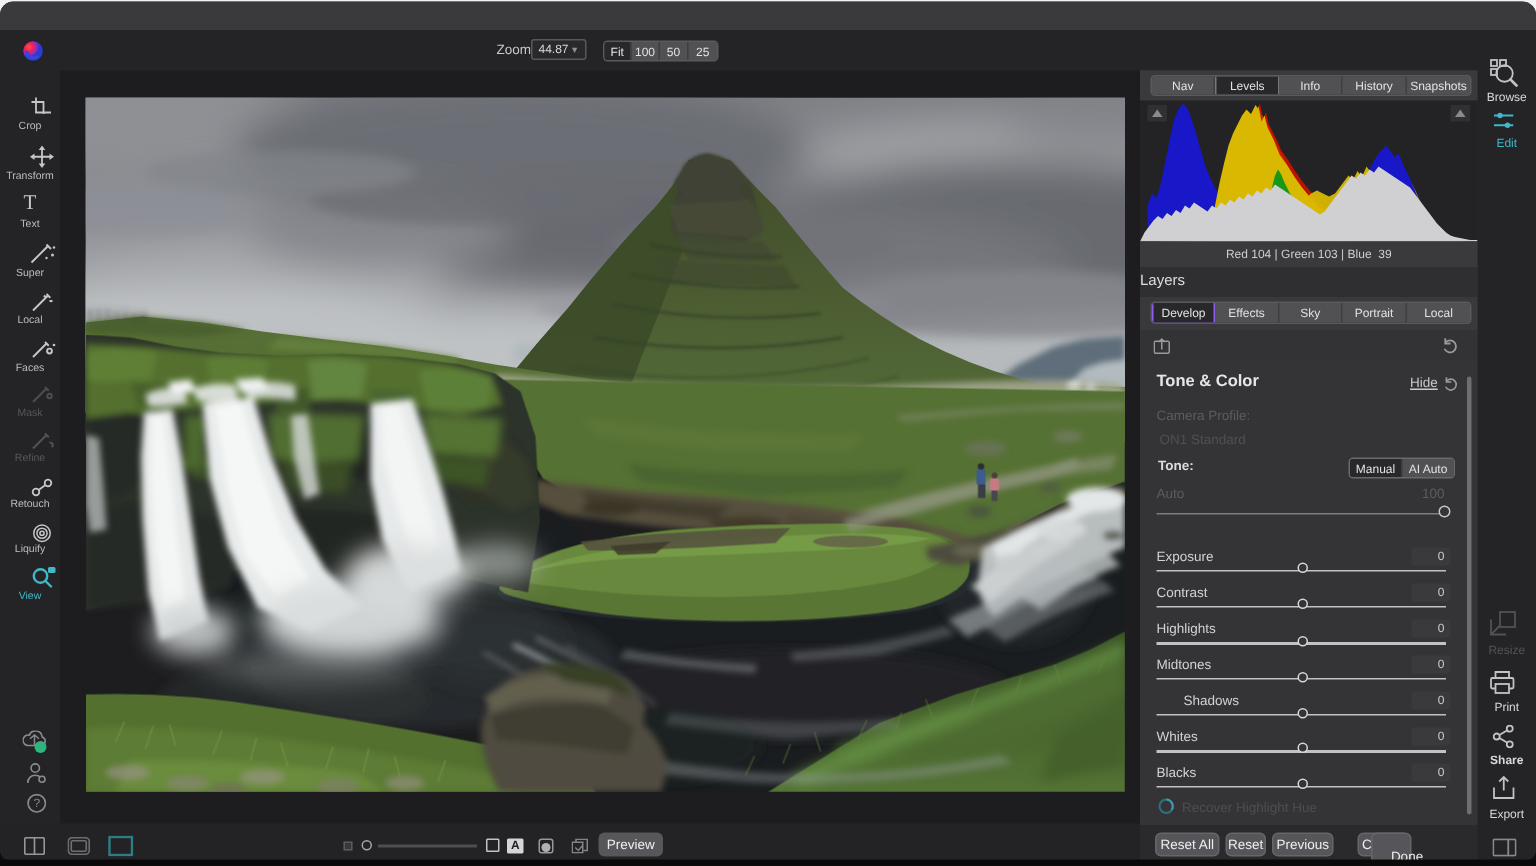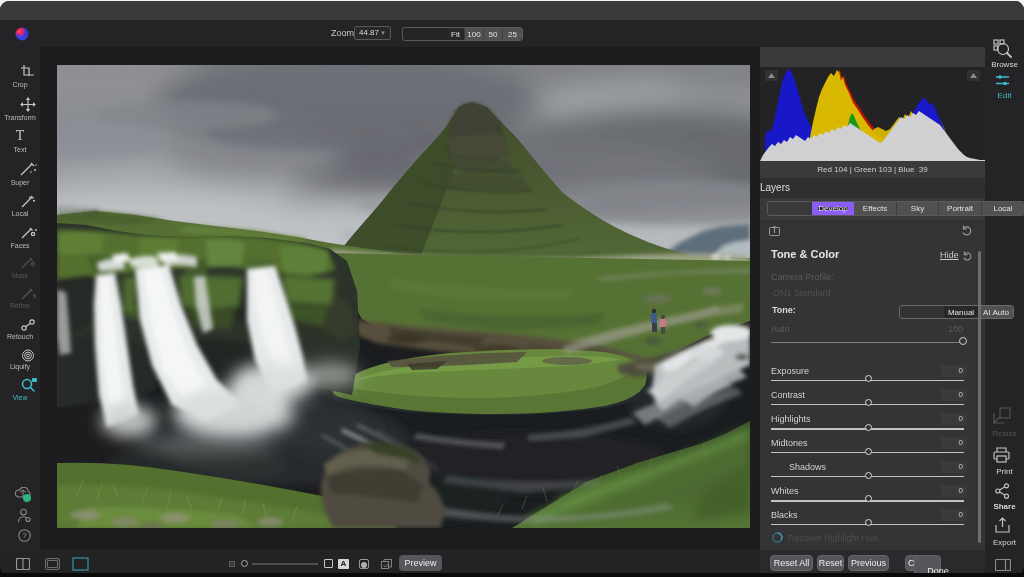--- a/index.html
+++ b/index.html
@@ -11,21 +11,21 @@
 #sidebar{position:absolute;left:0;top:46px;width:40px;height:502px;background:#242426;}
 #bottombar{position:absolute;left:0;top:548px;width:985px;height:26px;background:#232325;}
 #rpanel{position:absolute;left:760px;top:46px;width:225px;height:502px;background:#343436;}
 #farright{position:absolute;left:985px;top:46px;width:39px;height:531px;background:#242426;}
 #photo{position:absolute;left:57px;top:65px;width:693px;height:463px;}
 .lbl{position:absolute;width:40px;text-align:center;font-size:7px;color:#bcbcbe;}
 .lbl.dim{color:#58585a;}
 .lbl.teal{color:#3fb9c9;}
 .ticon{position:absolute;left:16px;width:24px;height:15px;text-align:center;}
 .zlabel{position:absolute;font-size:9px;color:#c8c8ca;}
-.seg{position:absolute;display:flex;border:1px solid #5a5a5c;border-radius:3px;overflow:hidden;padding-left:44px;}
+.seg{position:absolute;display:flex;border:1px solid #5a5a5c;border-radius:3px;overflow:hidden;}
 .seg div{display:flex;align-items:center;justify-content:center;font-size:8px;color:#e2e2e4;background:#515154;border-right:1px solid #3e3e40;}
 .seg div:last-child{border-right:none;}
 .seg div.act{background:#28282a;}
 .rtxt{font-size:9px;color:#d2d2d4;position:absolute;}
 .dimtxt{font-size:9px;color:#5c5c5e;position:absolute;}
 .btn{position:absolute;background:#56565a;border-radius:4px;color:#eeeeef;font-size:9px;display:flex;align-items:center;justify-content:center;border:1px solid #66666a;}
 .fr-lbl{position:absolute;left:985px;width:39px;text-align:center;font-size:8px;color:#d8d8da;}
 .fr-lbl.dim{color:#545456;}
 .fr-lbl.teal{color:#3fb9c9;}
 </style></head>
@@ -173,20 +173,27 @@
 <div class="zlabel" style="left:331px;top:27px;">Zoom</div>
 <div style="position:absolute;left:354px;top:25px;width:37px;height:14px;border:1px solid #58585a;border-radius:2px;background:#29292b;color:#d8d8da;font-size:8px;line-height:12px;padding-left:4px;">44.87 <span style="color:#909092;font-size:7px;">▾</span></div>
 <div class="seg" style="left:402px;top:26px;height:14px;">
 <div class="act" style="width:18px;">Fit</div>
       <div style="width:19px;">100</div>
       <div style="width:19px;">50</div>
       <div style="width:19px;">25</div>
 </div>
 
 <div style="position:absolute;left:760px;top:46px;width:225px;height:20px;background:#3a3a3c;"></div>
+<div class="seg" style="left:767px;top:49px;height:14px;">
+<div style="width:42px;">Nav</div>
+      <div class="act" style="width:43px;border:1px solid #77777a;margin:-1px 0;">Levels</div>
+      <div style="width:42px;">Info</div>
+      <div style="width:43px;">History</div>
+      <div style="width:42px;">Snapshots</div>
+</div>
 <div style="position:absolute;left:760px;top:66px;width:225px;height:94px;background:#232325;"></div>
 <svg style="position:absolute;left:760px;top:66px" width="225" height="94" viewBox="0 0 225 94">
 <g>
 <path d="M5,94 L5,70 8,62 11,65 14,55 17,40 20,25 23,12 26,5 29,2 32,6 35,14 38,24 41,35 44,45 47,52 50,58 53,63 56,67 60,72 66,78 74,84 82,88 100,91 225,94 Z" fill="#1818c8"></path>
 <path d="M48,94 L50,70 53,55 56,42 59,30 62,22 65,16 68,10 71,6 74,9 77,3 80,7 83,13 86,18 89,25 92,31 95,37 98,42 101,47 104,52 107,57 110,62 113,66 116,69 119,72 122,75 125,77 128,80 131,82 137,85 143,88 149,90 160,92 170,93 225,94 0,94 Z" fill="#d8b800"></path>
 <path d="M70,94 L72,20 74,6 76,2 78,12 80,8 82,16 84,20 86,24 88,28 90,33 95,40 100,48 105,55 110,61 115,67 120,72 125,76 130,80 140,86 150,90 160,92 0,94 Z" fill="#cc1100" opacity="0.9" transform="translate(4,0)"></path>
 <path d="M73,94 L75,22 77,8 79,4 81,14 83,10 85,18 87,22 89,26 91,31 93,36 98,43 103,51 108,58 113,64 118,70 123,74 128,78 133,82 143,88 153,91 163,93 0,94 Z" fill="#d8b800"></path>
 <path d="M88,58 L90,50 92,46 94,49 96,54 98,58 100,62 104,68 106,72 102,72 96,68 91,64 Z" fill="#189818"></path>
 <path d="M130,94 L132,78 134,70 136,64 138,60 140,57 142,60 144,55 146,58 148,52 150,55 152,50 154,53 156,48 158,51 160,46 162,49 164,44 166,47 168,42 170,45 172,40 174,43 176,46 178,50 180,55 182,60 184,66 186,72 188,78 190,84 192,88 194,91 196,93 0,94 Z" fill="#bb1100"></path>
 <path d="M100,94 L102,80 106,72 110,66 114,62 118,60 122,62 126,64 130,62 133,58 136,54 139,50 142,53 145,47 148,51 151,44 154,48 157,42 160,45 163,39 166,43 169,37 172,41 175,45 178,50 181,55 184,61 187,68 190,75 193,82 196,88 199,92 0,94 Z" fill="#d8b800" opacity="0.95"></path>
@@ -195,21 +202,21 @@
 </g>
 <rect x="5" y="3" width="13" height="11" fill="#303032"></rect>
       <path d="M8 11l3.5-5 3.5 5z" fill="#8a8a8c"></path>
 <rect x="207" y="3" width="13" height="11" fill="#303032"></rect>
       <path d="M210 11l3.5-5 3.5 5z" fill="#8a8a8c"></path>
 </svg>
 <div style="position:absolute;left:760px;top:160px;width:225px;height:17px;background:#3a3a3c;color:#cfcfd1;font-size:8px;text-align:center;line-height:17px;">Red 104 | Green 103 | Blue&nbsp; 39</div>
 <div style="position:absolute;left:760px;top:177px;width:225px;height:20px;background:#2f2f31;color:#dededf;font-size:10px;line-height:20px;">Layers</div>
 <div style="position:absolute;left:760px;top:197px;width:225px;height:22px;background:#39393b;"></div>
 <div class="seg" style="left:767px;top:200px;height:15px;">
-<div class="act" style="width:42px;border:6px solid #8b5cf6;margin:-1px 0;">Develop</div>
+<div class="act" style="width:42px;border:1px solid #8b5cf6;margin:-1px 0;">Develop</div>
       <div style="width:43px;">Effects</div>
       <div style="width:42px;">Sky</div>
       <div style="width:43px;">Portrait</div>
       <div style="width:42px;">Local</div>
 </div>
 <div style="position:absolute;left:760px;top:219px;width:225px;height:21px;background:#333335;"></div>
 <svg style="position:absolute;left:769px;top:224px" width="11" height="11" viewBox="0 0 11 11">
       <g stroke="#9a9a9c" stroke-width="1" fill="none">
         <rect x="0.5" y="2.5" width="10" height="8" rx="1"></rect>
         <path d="M5.5 8V1M3.5 3l2-2 2 2"></path>

